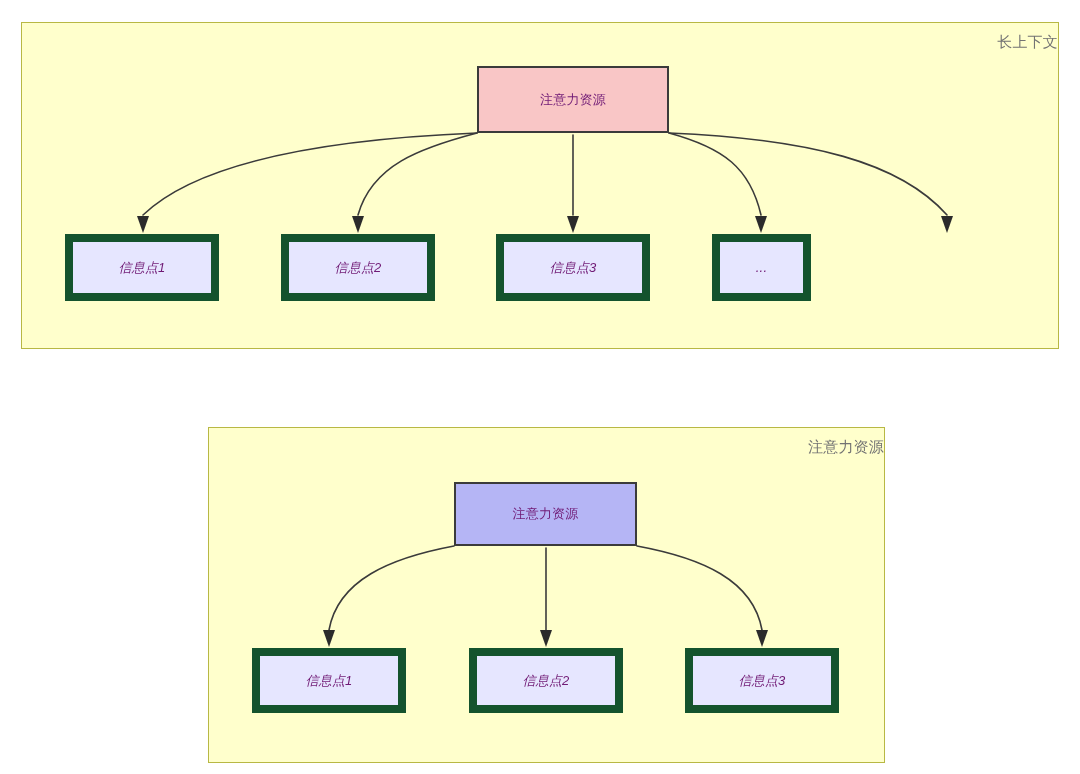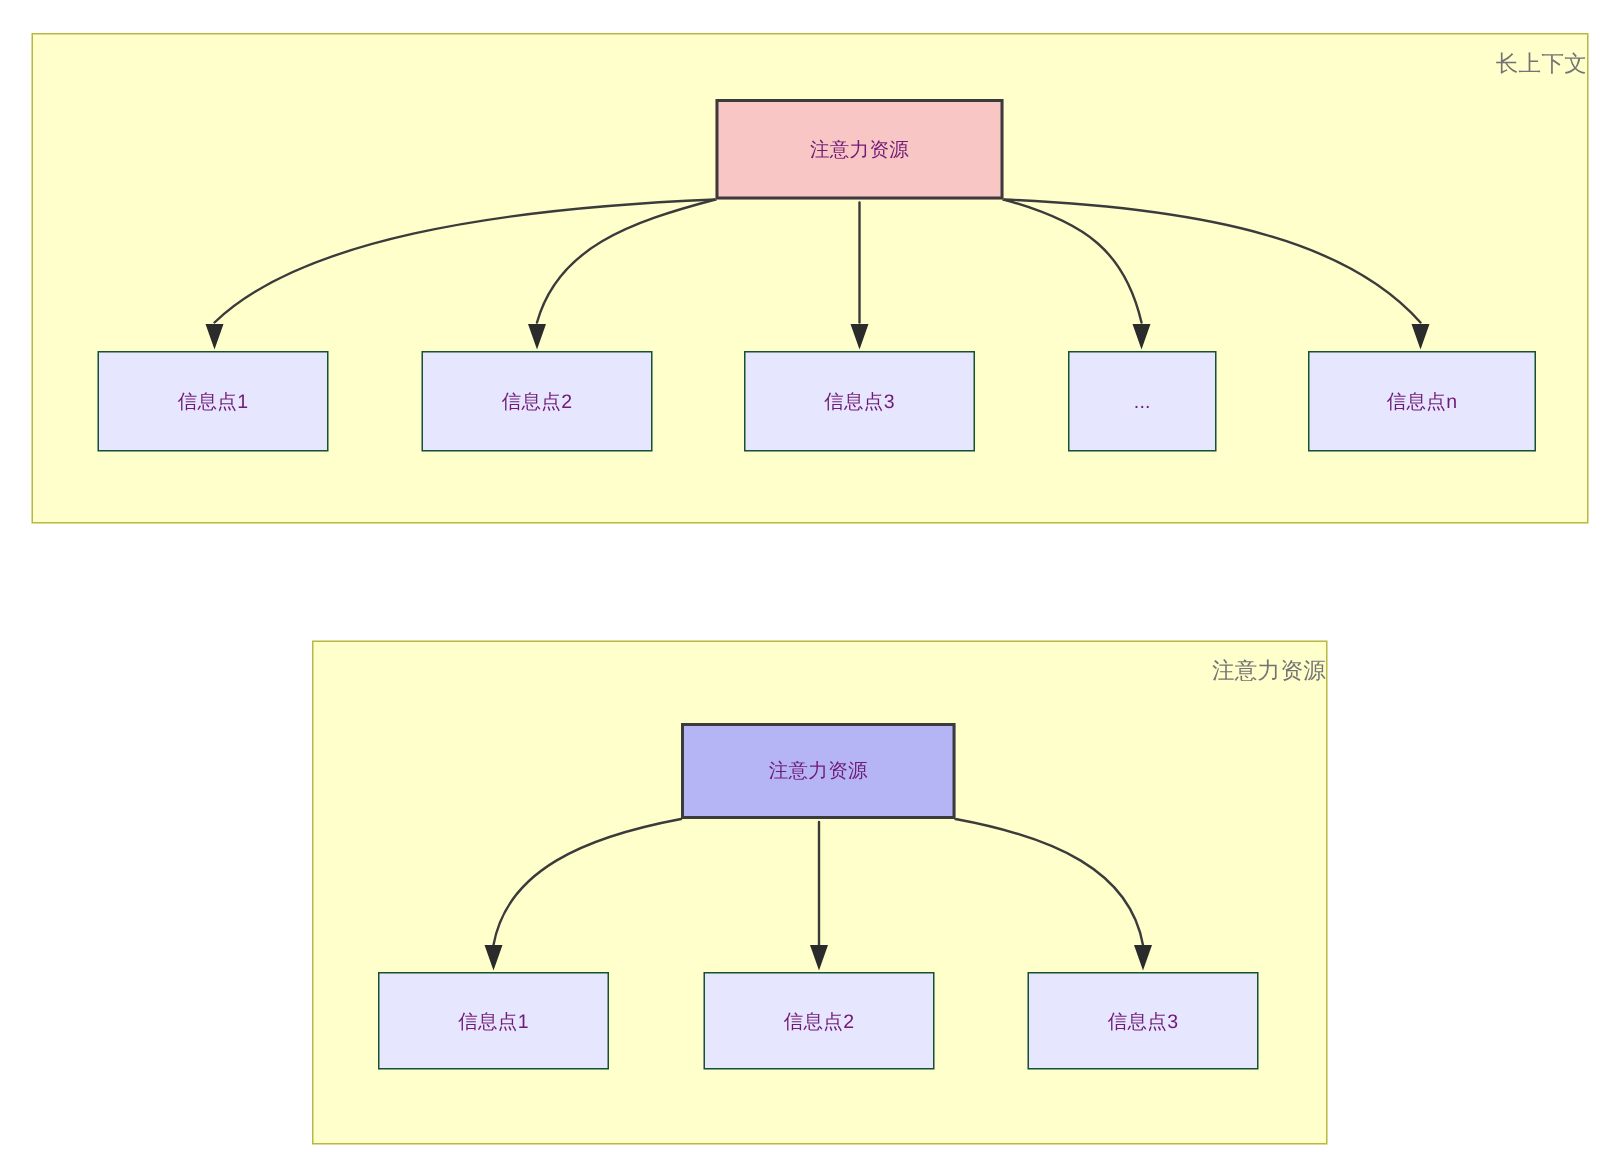--- a/index.html
+++ b/index.html
@@ -59,21 +59,22 @@
     display: flex;
     align-items: center;
     justify-content: center;
     font-size: 13px;
     color: #701a75;
     letter-spacing: 0.2px;
     white-space: nowrap;
   }
   .node-info {
     background: #e6e6ff;
-    border: 1px solid #14532d;
+    border: 8px solid #14532d;
+    font-style: italic;
   }
   .node-root-red {
     background: #f9c6c6;
     border: 2px solid #3b3b3b;
   }
   .node-root-purple {
     background: #b5b5f5;
     border: 2px solid #3b3b3b;
   }
   svg.edges {
@@ -136,23 +137,20 @@
   </div>
 
   <div class="node node-info" style="left:496px; top:234px; width:154px; height:67px;">
     <span>信息点3</span>
   </div>
 
   <div class="node node-info" style="left:712px; top:234px; width:99px; height:67px;">
     <span>...</span>
   </div>
 
-  <div class="node node-info" style="left:872px; top:234px; width:152px; height:67px;">
-    <span>信息点n</span>
-  </div>
 
   <div class="group-box" id="group-short">
     <div class="group-title">注意力资源</div>
   </div>
 
   <svg class="edges">
 
     <path d="M 454,546 C 390,558 338,580 329,630"></path>
     <polygon points="329,647 323,630 335,630"></polygon>
 

